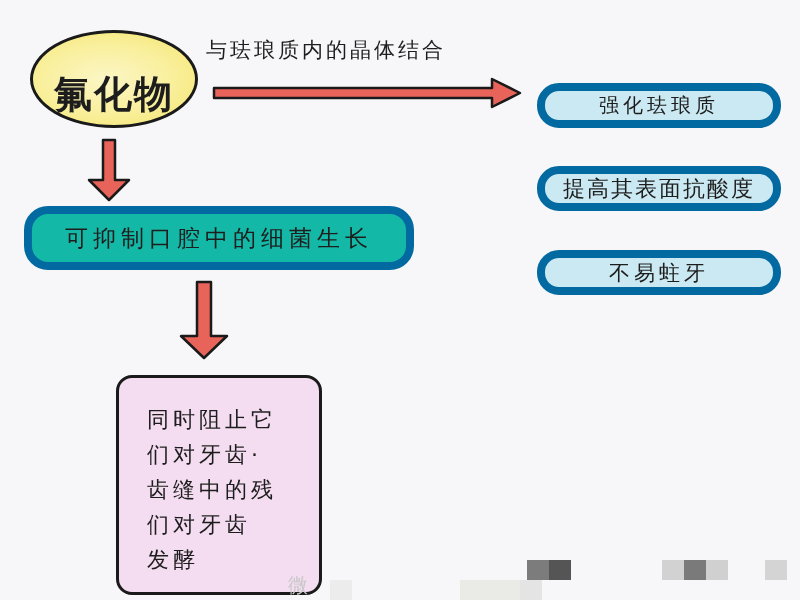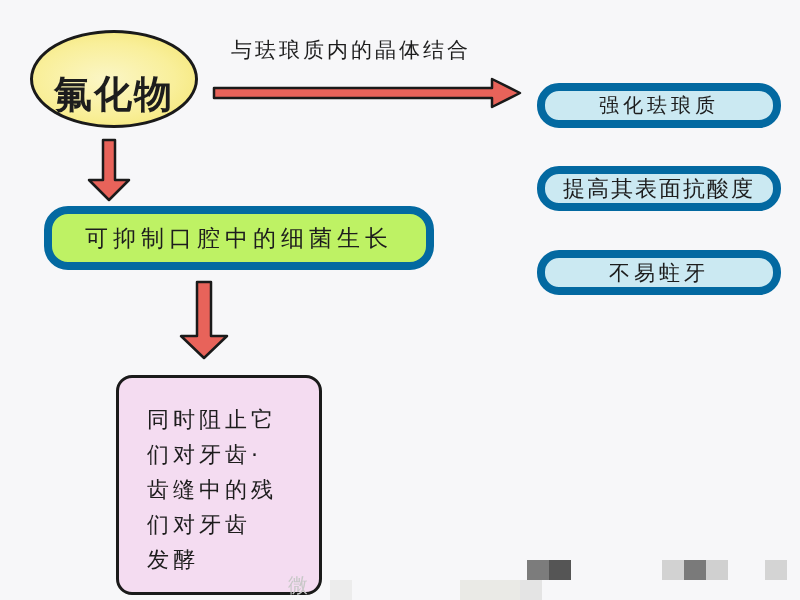--- a/index.html
+++ b/index.html
@@ -11,33 +11,33 @@
   }
   .abs { position:absolute; }
   .oval {
     left:30px; top:30px; width:168px; height:98px;
     border:3px solid #1a1a1a; border-radius:50%;
     background: radial-gradient(ellipse at 45% 50%, #fbf6c6 0%, #f9ef9a 55%, #f3e36a 100%);
     display:flex; align-items:center; justify-content:center;
     box-sizing:border-box;
   }
   .oval span { font-size:38px; font-weight:bold; letter-spacing:2px;margin-top:30px; }
-  .top-label { left:206px; top:36px; font-size:21px; letter-spacing:3px;margin-left:25px; }
+  .top-label { left:206px; top:36px; font-size:21px; letter-spacing:3px; }
   .pill {
     border:8px solid #0369a1; box-sizing:border-box;
     display:flex; align-items:center; justify-content:center;
     letter-spacing:4px;
   }
   .blue { background:#cbe9f2; border-radius:22px; }
   .pill-1 { left:537px; top:83px; width:244px; height:45px; font-size:20px; }
   .pill-2 { left:537px; top:166px; width:244px; height:45px; font-size:22px; letter-spacing:2px; }
   .pill-3 { left:537px; top:250px; width:244px; height:45px; font-size:21px; }
   .pink {
     left:24px; top:206px; width:390px; height:64px;
-    background:#bef264; border-radius:24px; font-size:23px; letter-spacing:5px;margin-left:20px;
+    background:#14b8a6; border-radius:24px; font-size:23px; letter-spacing:5px;
   }
   .note {
     left:116px; top:375px; width:206px; height:220px;
     background:#f4dcf1; border:3px solid #1a1a1a; border-radius:16px;
     box-sizing:border-box; padding:24px 10px 10px 28px;
     font-size:22px; line-height:35px; letter-spacing:4px;
   }
   .note div { white-space:nowrap; }
   .watermark { left:520px; top:560px; width:280px; height:40px; }
   .wm-block { position:absolute; height:20px; }

